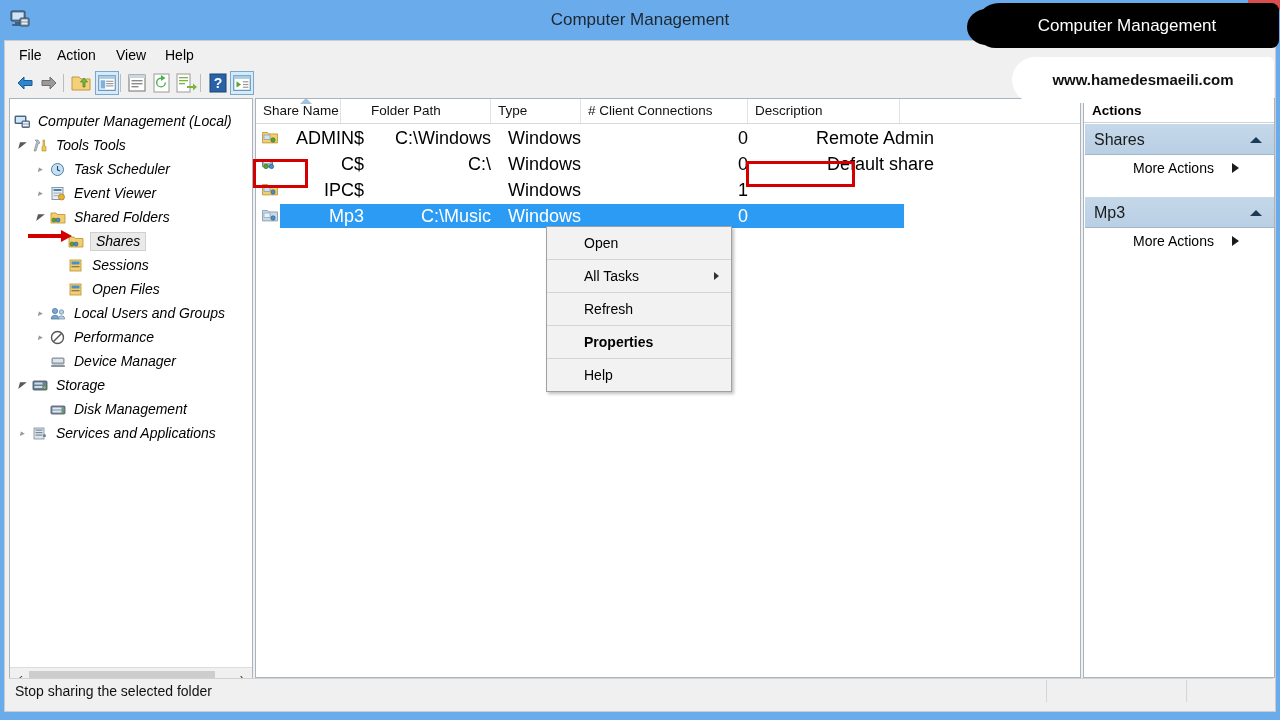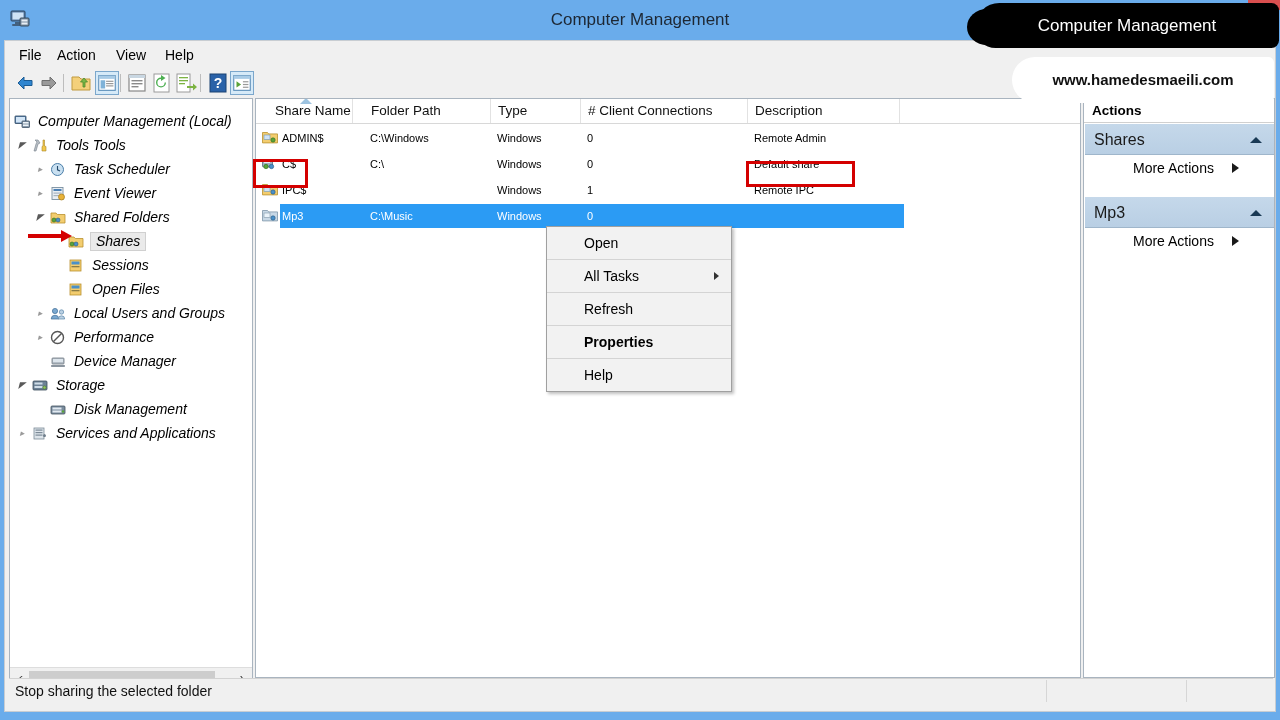--- a/index.html
+++ b/index.html
@@ -175,22 +175,23 @@
     position: absolute;
     width: 0; height: 0;
     border-left: 6px solid transparent;
     border-right: 6px solid transparent;
     border-bottom: 6px solid #9dc3e0;
   }
 
   .list-row {
     position: absolute; left: 0;
     width: 824px; height: 26px;
-    font-size: 11px; color: #000;
+    font-size: 18px; color: #000;
     cursor: default;
+    text-align: right;
   }
   .cell {
     position: absolute; top: 0; height: 26px;
     line-height: 26px;
     white-space: nowrap;
     overflow: hidden;
   }
   .row-sel-bg {
     position: absolute;
     top: 1px; height: 24px;
@@ -644,21 +645,21 @@
         <div class="tree-scroll">
           <div class="hs-arrow" style="left:2px;">‹</div>
           <div class="hs-thumb"></div>
           <div class="hs-arrow" style="right:2px;">›</div>
         </div>
       </div>
 
       <div class="list-panel">
 
         <div class="list-header">
-          <div class="col-head" style="left:12px;   width:85px;">Share Name</div>
+          <div class="col-head" style="left:0px;   width:85px;">Share Name</div>
           <div class="sort-arrow" style="left:44px; top:-1px;"></div>
           <div class="col-head" style="left:108px; width:127px;">Folder Path</div>
           <div class="col-head" style="left:235px; width:90px;">Type</div>
           <div class="col-head" style="left:325px; width:167px;"># Client Connections</div>
           <div class="col-head" style="left:492px; width:152px;">Description</div>
           <div class="col-head" style="left:644px; width:180px; border-right:none;"></div>
         </div>
 
         <div class="list-row" style="top:26px;">
           <svg class="share-ico" viewBox="0 0 16 15">
@@ -690,21 +691,20 @@
         <div class="list-row" style="top:78px;">
           <svg class="share-ico" viewBox="0 0 16 15">
             <path d="M0.5 2.5 h5 l1.2 1.4 h8.8 v9 h-15 z" fill="#f3cd6f" stroke="#b9912f" stroke-width="0.8"></path>
             <rect x="2" y="5" width="6" height="4.5" fill="#cfe3f5" stroke="#6d94b5" stroke-width="0.6"></rect>
             <circle cx="11" cy="10" r="2.2" fill="#4a90c8" stroke="#24567f" stroke-width="0.6"></circle>
           </svg>
           <div class="cell" style="left:26px;  width:82px;">IPC$</div>
           <div class="cell" style="left:114px; width:121px;"></div>
           <div class="cell" style="left:241px; width:84px;">Windows</div>
           <div class="cell" style="left:331px; width:161px;">1</div>
-          <div class="cell" style="left:498px; width:180px;">Remote IPC</div>
         </div>
 
         <div class="list-row selected" style="top:104px;">
           <div class="row-sel-bg" style="left:24px; width:624px;"></div>
           <svg class="share-ico" viewBox="0 0 16 15">
             <path d="M0.5 2.5 h5 l1.2 1.4 h8.8 v9 h-15 z" fill="#c8d8e6" stroke="#7f96a8" stroke-width="0.8"></path>
             <rect x="2" y="5" width="6" height="4.5" fill="#eaf3fa" stroke="#7f96a8" stroke-width="0.6"></rect>
             <circle cx="11" cy="10" r="2.2" fill="#4a90c8" stroke="#24567f" stroke-width="0.6"></circle>
           </svg>
           <div class="cell" style="left:26px;  width:82px;">Mp3</div>

